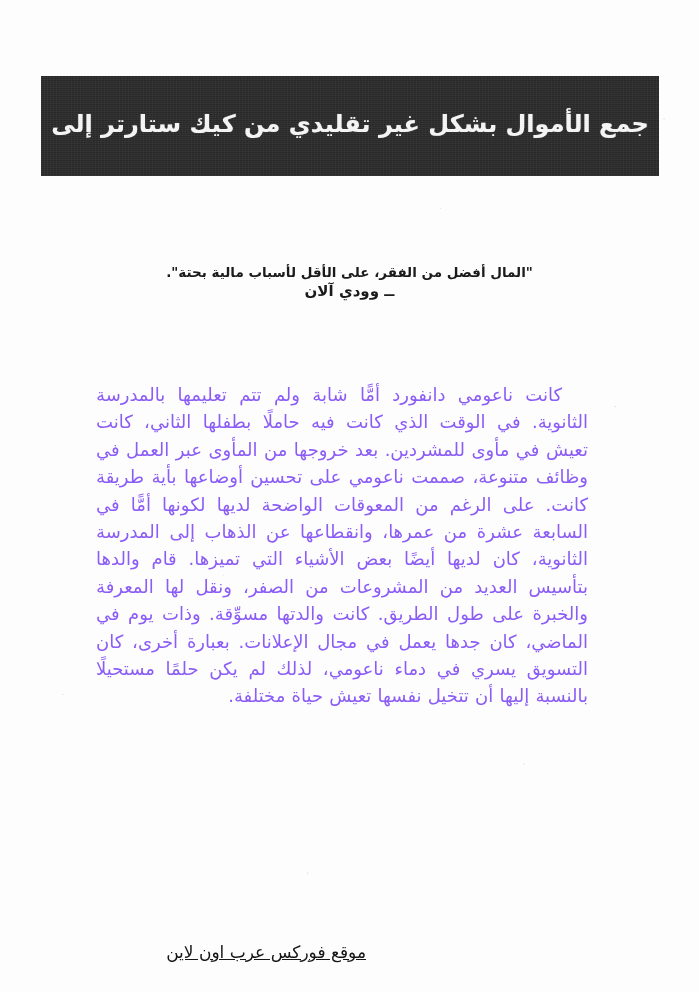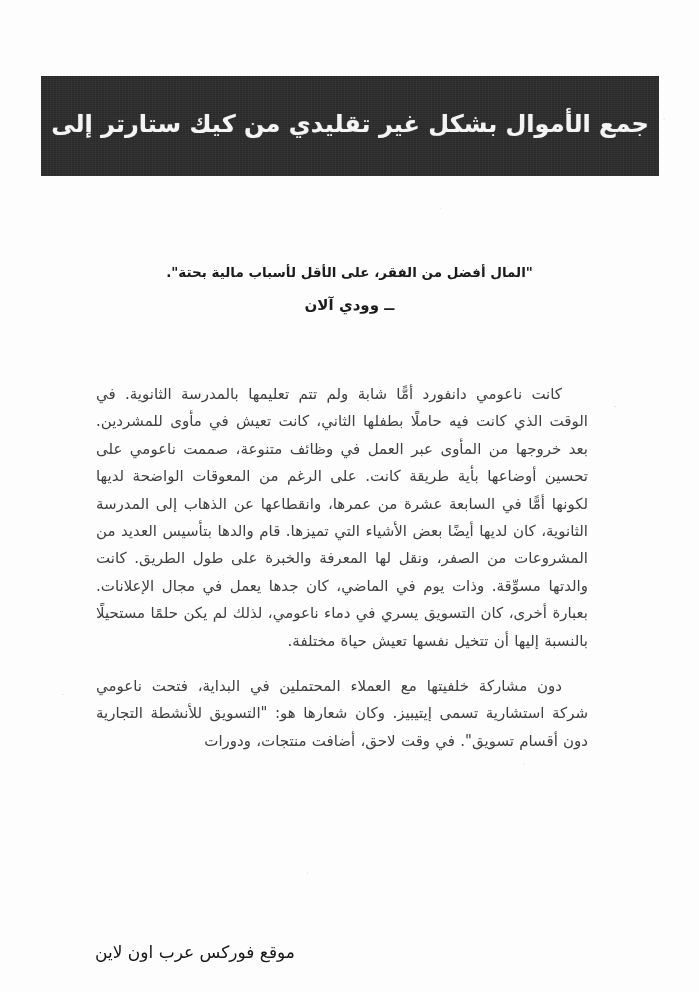--- a/index.html
+++ b/index.html
@@ -80,66 +80,66 @@
   }
   .epigraph-quote {
     font-family: "DejaVu Sans", sans-serif;
     font-weight: bold;
     font-size: 13.5px;
     color: #1b1b1b;
     line-height: 1.5;
     letter-spacing: -.2px;
   }
   .epigraph-attrib {
-    margin-top: 14px;
     font-family: "DejaVu Sans", sans-serif;
     font-weight: bold;
     font-size: 15px;
     color: #1b1b1b;
     letter-spacing: .3px;
   }
 
   
   .body-text {
     position: absolute;
     top: 381px;
     left: 96px;
     width: 492px;
     direction: rtl;
     text-align: justify;
     text-align-last: right;
   }
   .para {
     font-family: "DejaVu Sans", sans-serif;
-    font-size: 15px;
+    font-size: 18px;
     line-height: 27.4px;
-    color: #404040;
+    color: #8b5cf6;
     margin: 0;
     text-indent: 26px;
     word-spacing: .5px;
   }
   .para + .para {
     margin-top: 18px;
   }
 
   
   .footer {
     position: absolute;
     left: 24px;
     bottom: 30px;
     width: 360px;
     direction: rtl;
   }
   .footer-arabic {
     font-family: "DejaVu Sans", sans-serif;
     font-size: 17px;
     color: #161616;
-    text-align: center;
+    text-align: right;
     letter-spacing: .3px;
     padding-right: 18px;
+    text-decoration: underline;
   }
   .footer-url {
     margin-top: 2px;
     font-family: "Liberation Sans", sans-serif;
     font-size: 19px;
     color: #101010;
     direction: ltr;
     text-align: left;
     letter-spacing: -.1px;
   }
@@ -155,20 +155,19 @@
     <div class="title-line">جمع الأموال بشكل غير تقليدي من كيك ستارتر إلى</div>
   </div>
 
   <div class="epigraph">
     <div class="epigraph-quote">"المال أفضل من الفقر، على الأقل لأسباب مالية بحتة".</div>
     <div class="epigraph-attrib">ــ وودي آلان</div>
   </div>
 
   <div class="body-text">
     <p class="para">كانت ناعومي دانفورد أمًّا شابة ولم تتم تعليمها بالمدرسة الثانوية. في الوقت الذي كانت فيه حاملًا بطفلها الثاني، كانت تعيش في مأوى للمشردين. بعد خروجها من المأوى عبر العمل في وظائف متنوعة، صممت ناعومي على تحسين أوضاعها بأية طريقة كانت. على الرغم من المعوقات الواضحة لديها لكونها أمًّا في السابعة عشرة من عمرها، وانقطاعها عن الذهاب إلى المدرسة الثانوية، كان لديها أيضًا بعض الأشياء التي تميزها. قام والدها بتأسيس العديد من المشروعات من الصفر، ونقل لها المعرفة والخبرة على طول الطريق. كانت والدتها مسوِّقة. وذات يوم في الماضي، كان جدها يعمل في مجال الإعلانات. بعبارة أخرى، كان التسويق يسري في دماء ناعومي، لذلك لم يكن حلمًا مستحيلًا بالنسبة إليها أن تتخيل نفسها تعيش حياة مختلفة.</p>
-    <p class="para">دون مشاركة خلفيتها مع العملاء المحتملين في البداية، فتحت ناعومي شركة استشارية تسمى إيتيبيز. وكان شعارها هو: "التسويق للأنشطة التجارية دون أقسام تسويق". في وقت لاحق، أضافت منتجات، ودورات</p>
   </div>
 
   <div class="footer">
     <div class="footer-arabic">موقع فوركس عرب اون لاين</div>
   </div>
 
 </div>
 
 </body></html>

